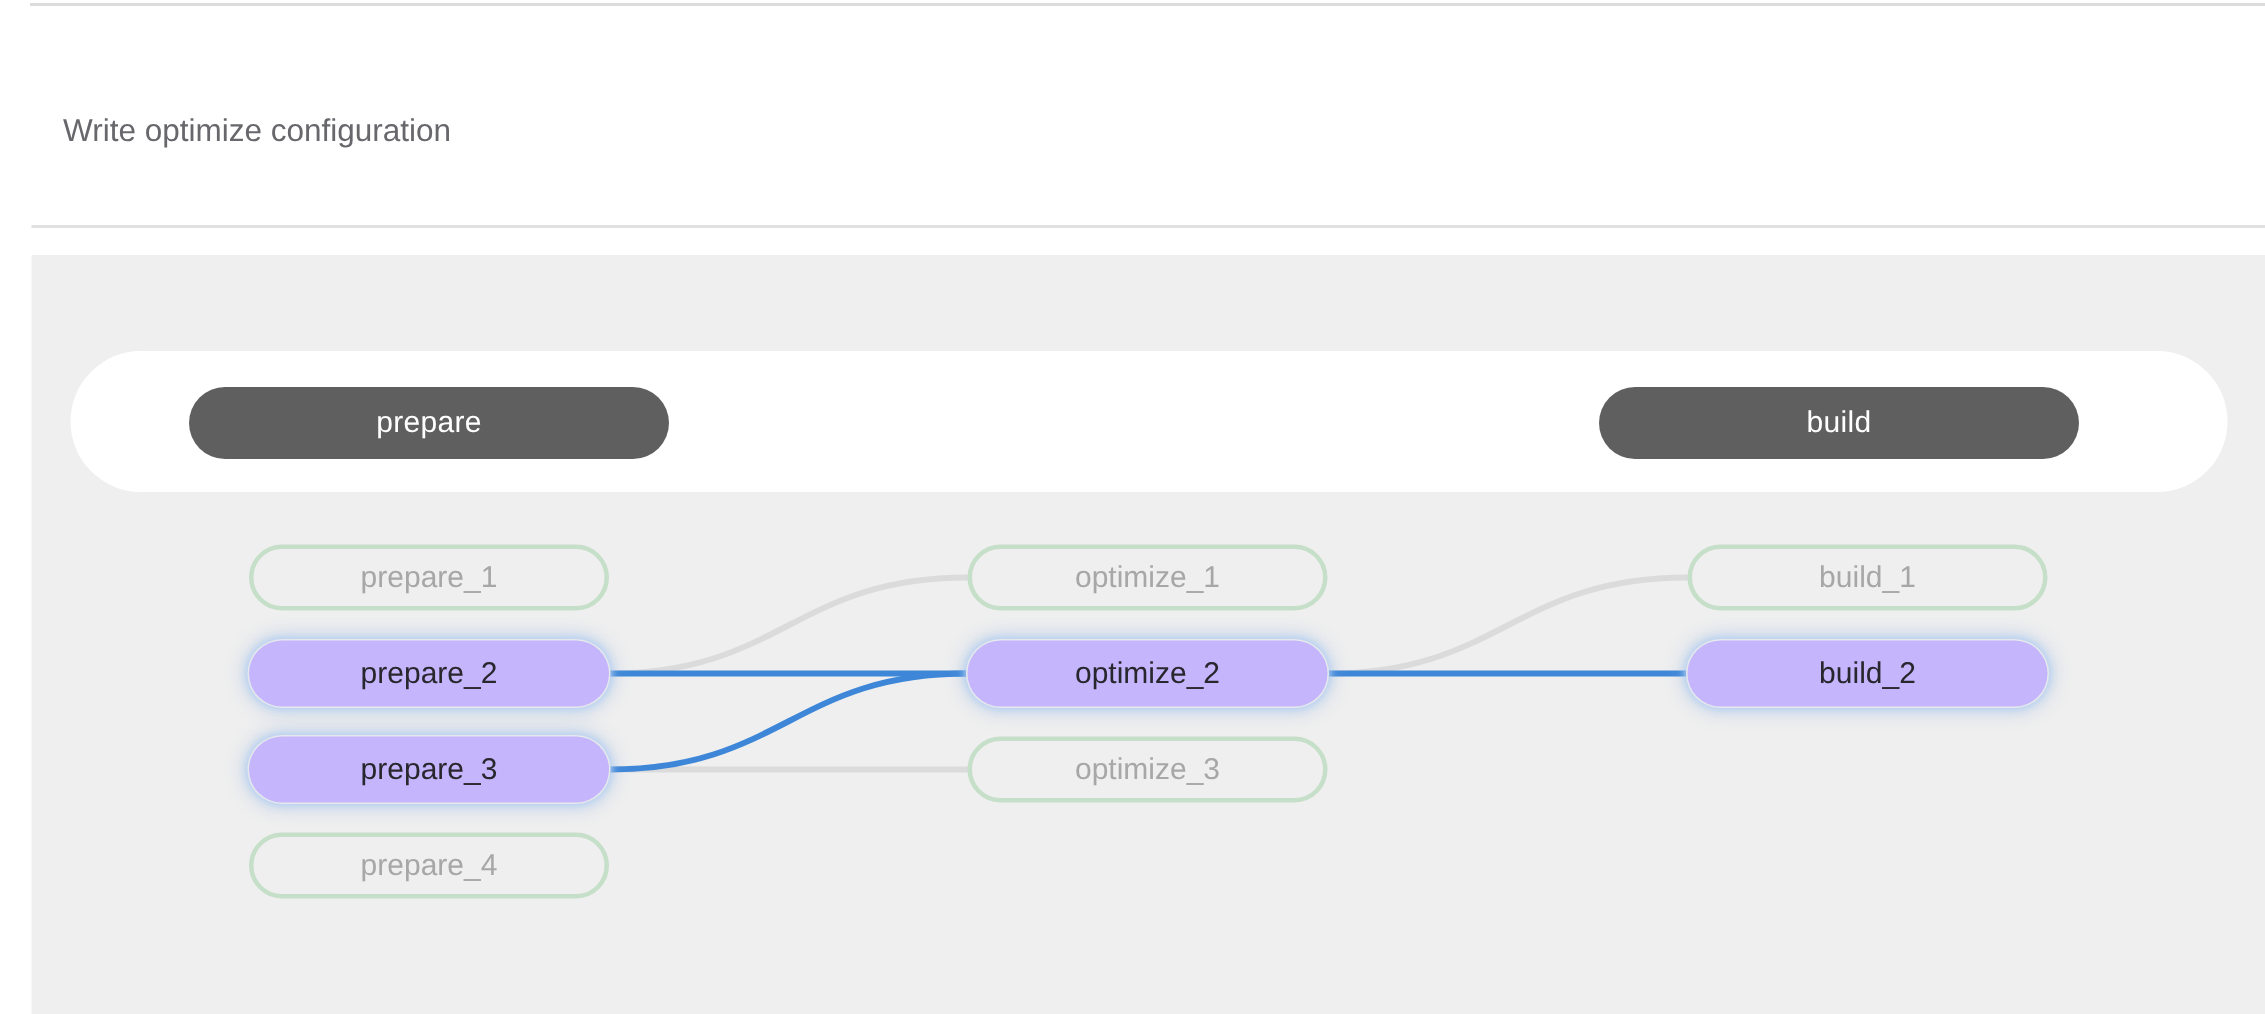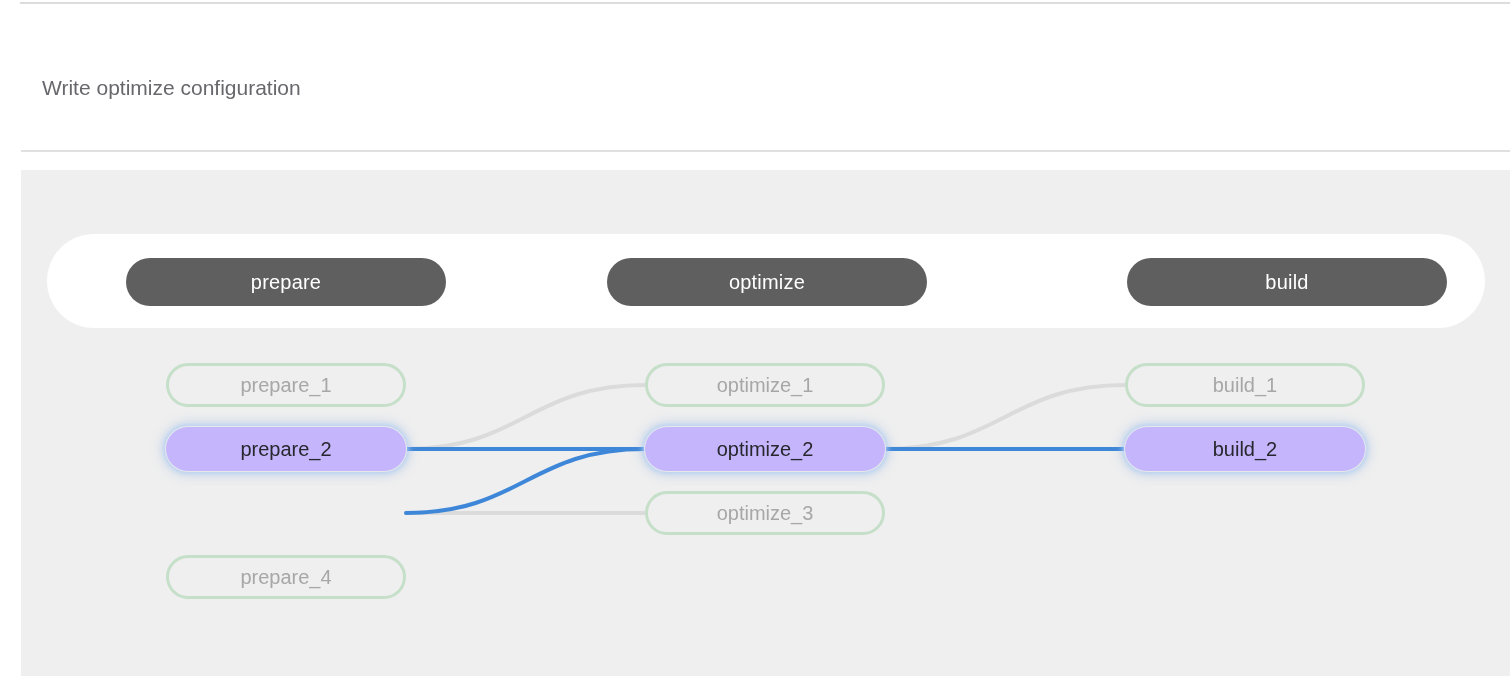--- a/index.html
+++ b/index.html
@@ -73,21 +73,21 @@
       <path d="M385,343 C499.72,343 509.28,343 624,343" class="link dimmed"></path>
       <path d="M864,279 C979.2,279 988.8,215 1104,215" class="link dimmed"></path>
       <path d="M385,279 C499.72,279 509.28,279 624,279" class="link highlighted"></path>
       <path d="M385,343 C499.72,343 509.28,279 624,279" class="link highlighted"></path>
       <path d="M864,279 C979.2,279 988.8,279 1104,279" class="link highlighted"></path>
     </svg>
   <div class="stages-header"></div>
 <div class="stage-pill" style="left: 105px;">prepare</div>
     <div class="job dimmed" style="left: 145px; top: 193px;">prepare_1</div>
     <div class="job highlighted" style="left: 145px; top: 257px;">prepare_2</div>
+    <div class="job highlighted" style="left: 145px; top: 321px;">prepare_3</div>
     <div class="job dimmed" style="left: 145px; top: 385px;">prepare_4</div>
-    <div class="stage-pill" style="left: 586px;">optimize</div>
     <div class="job dimmed" style="left: 624px; top: 193px;">optimize_1</div>
     <div class="job highlighted" style="left: 624px; top: 257px;">optimize_2</div>
     <div class="job dimmed" style="left: 624px; top: 321px;">optimize_3</div>
-    <div class="stage-pill" style="left: 1106px;">build</div>
+    <div class="stage-pill" style="left: 1045px;">build</div>
     <div class="job dimmed" style="left: 1104px; top: 193px;">build_1</div>
     <div class="job highlighted" style="left: 1104px; top: 257px;">build_2</div>
   </div>
 
 </body></html>

